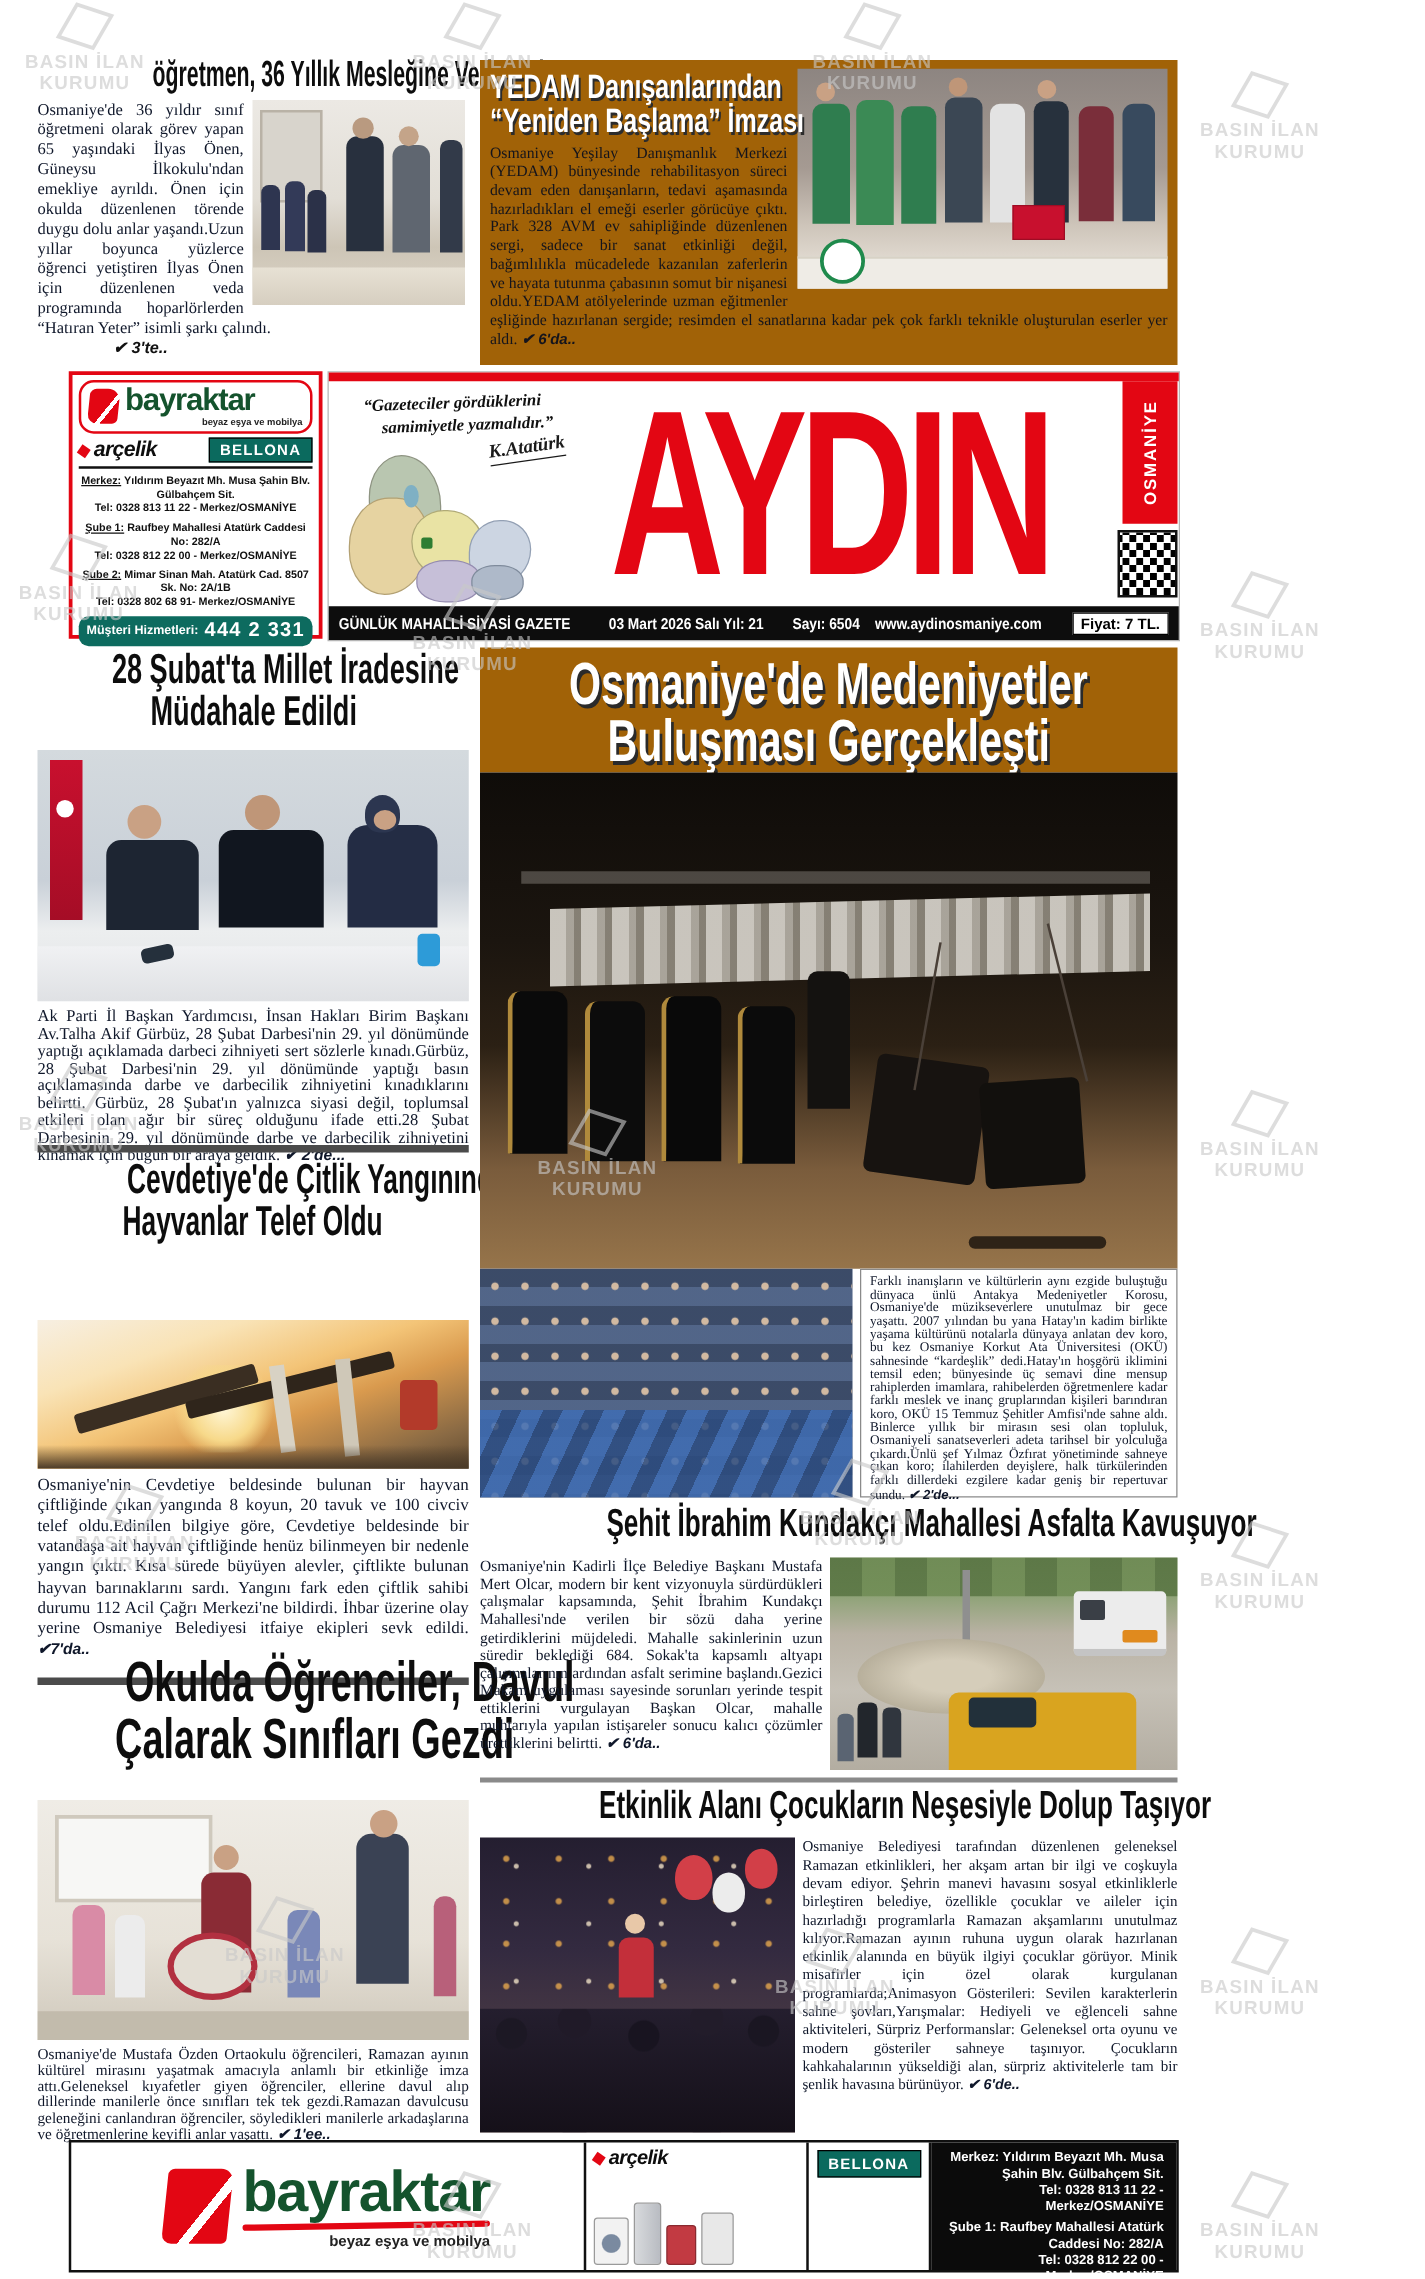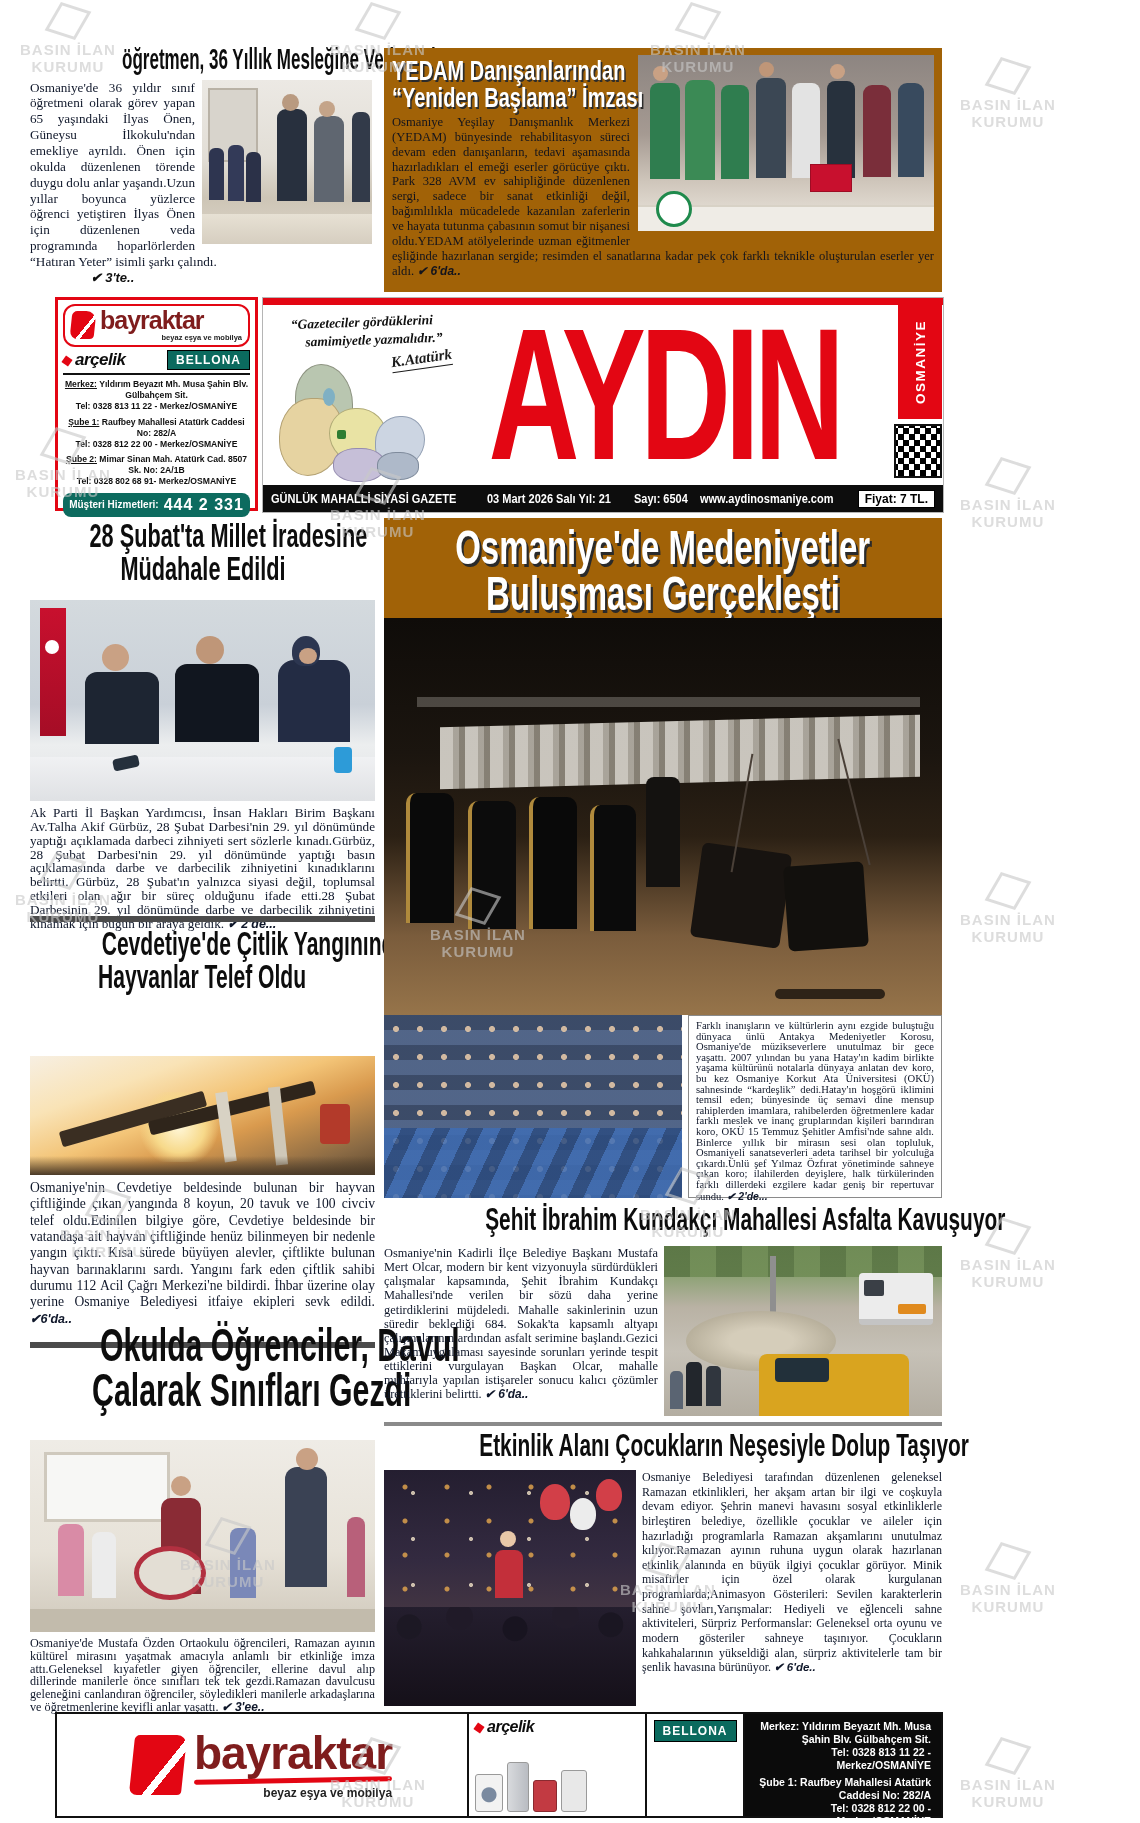--- a/index.html
+++ b/index.html
@@ -32,21 +32,21 @@
   .aydin{color:#e30613;font-weight:bold;white-space:nowrap;}
   .datebar{background:#0d0d0d;color:#fff;display:flex;align-items:center;justify-content:space-between;
            padding:0 8px;font-weight:bold;}
   .datebar .it{display:inline-block;transform:scaleX(0.88);transform-origin:left center;white-space:nowrap;font-size:12.5px;}
   .pricebox{background:#fff;color:#000;border:1px solid #000;padding:1px 6px;font-size:12px;font-weight:bold;transform:none;}
   
   .topad{border:3px solid #e30613;background:#fff;padding:4px 5px;box-sizing:border-box;}
   .bk-logo-row{border:2px solid #e30613;border-radius:12px;padding:2px 6px 3px 6px;display:flex;align-items:center;gap:5px;}
   .bk-flag{background:linear-gradient(125deg,#e30613 0 58%,#ffffff 58% 68%,#e30613 68% 100%);
            border-radius:5px 10px 4px 8px;transform:skewX(-6deg);}
-  .bk-name{font-weight:bold;color:#7f1d1d;letter-spacing:-1px;}
+  .bk-name{font-weight:bold;color:#14532d;letter-spacing:-1px;}
   .bk-tag{font-weight:bold;color:#222;text-align:right;}
   .arc{font-weight:bold;font-style:italic;letter-spacing:-0.5px;color:#0d0d0d;}
   .arc::before{content:"";display:inline-block;width:8px;height:8px;background:#e30613;transform:rotate(35deg);margin-right:4px;}
   .bellona{background:#0b6a5e;color:#fff;border:1px solid #000;font-weight:bold;text-align:center;letter-spacing:1px;}
   .addr{font-size:8.6px;font-weight:bold;text-align:center;line-height:1.3;color:#101010;}
   .addr .lbl{text-decoration:underline;}
   .svcbar{background:#0d6b5f;border-radius:8px;color:#fff;display:flex;align-items:center;justify-content:center;gap:5px;}
   .botad{border:2px solid #101010;background:#fff;display:flex;box-sizing:border-box;}
   .botad-right{background:#0b0b0b;color:#fff;text-align:right;padding:6px 10px 4px 6px;box-sizing:border-box;}
   .botad-right .a1{font-size:10.5px;font-weight:bold;line-height:1.25;}
@@ -222,21 +222,21 @@
       <i style="left:30%;top:30%;width:90px;height:70px;background:radial-gradient(circle,#fff7d8 0%,#f7d98a 45%,transparent 70%);"></i>
       <i style="left:8%;top:46%;width:150px;height:16px;background:#3a2e22;transform:rotate(-16deg);border-radius:3px;"></i>
       <i style="left:34%;top:38%;width:170px;height:14px;background:#2f251b;transform:rotate(-14deg);border-radius:3px;"></i>
       <i style="left:55%;top:30%;width:12px;height:70px;background:#d8d2c4;transform:rotate(-8deg);"></i>
       <i style="left:70%;top:26%;width:12px;height:78px;background:#cfc8b8;transform:rotate(-6deg);"></i>
       <i style="left:84%;top:40%;width:30px;height:40px;background:#b33a2a;border-radius:4px;"></i>
       <i style="left:0;bottom:0;width:100%;height:16%;background:linear-gradient(180deg,transparent,#4a3a28);"></i>
     </div>
     <p class="abs body-txt ind" style="left:30px;top:1180px;width:345px;margin:0;font-size:13.6px;line-height:1.2;">
       <span>Osmaniye'nin Cevdetiye beldesinde bulunan bir hayvan çiftliğinde çıkan yangında 8 koyun, 20 tavuk ve 100 civciv telef oldu.Edinilen bilgiye göre, Cevdetiye beldesinde bir vatandaşa ait hayvan çiftliğinde henüz bilinmeyen bir nedenle yangın çıktı. Kısa sürede büyüyen alevler, çiftlikte bulunan hayvan barınaklarını sardı. Yangını fark eden çiftlik sahibi durumu 112 Acil Çağrı Merkezi'ne bildirdi. İhbar üzerine olay yerine Osmaniye Belediyesi itfaiye ekipleri sevk edildi.</span>
-      <span class="more" style="font-size:12.5px;">✔6'da..</span>
+      <span class="more" style="font-size:12.5px;">✔7'da..</span>
     </p>
   </section>
 
   <div class="abs divider" style="left:30px;top:1342px;width:345px;height:6px;"></div>
 
   <section>
     <div class="abs hl cond" style="left:30px;top:1324px;width:345px;font-size:42px;">
       <span class="ln"><span style="--sx:0.72;">Okulda Öğrenciler, Davul</span></span>
       <span class="ln"><span style="--sx:0.72;">Çalarak Sınıfları Gezdi</span></span>
     </div>
@@ -249,21 +249,21 @@
       <i style="left:41%;top:19%;width:20px;height:20px;background:#c9a184;border-radius:50%;"></i>
       <i style="left:30%;top:55%;width:62px;height:44px;background:#e3ded4;border:5px solid #b23040;border-radius:50%;"></i>
       <i style="left:8%;top:44%;width:26px;height:72px;background:#d98ba6;border-radius:8px 8px 0 0;"></i>
       <i style="left:18%;top:48%;width:24px;height:66px;background:#ececec;border-radius:8px 8px 0 0;"></i>
       <i style="left:58%;top:46%;width:26px;height:70px;background:#7a88b8;border-radius:8px 8px 0 0;"></i>
       <i style="left:92%;top:40%;width:18px;height:80px;background:#b8607a;border-radius:8px 8px 0 0;"></i>
       <i style="left:0;bottom:0;width:100%;height:12%;background:#c2bbac;"></i>
     </div>
     <p class="abs body-txt ind" style="left:30px;top:1637px;width:345px;margin:0;font-size:12.2px;line-height:1.05;">
       <span>Osmaniye'de Mustafa Özden Ortaokulu öğrencileri, Ramazan ayının kültürel mirasını yaşatmak amacıyla anlamlı bir etkinliğe imza attı.Geleneksel kıyafetler giyen öğrenciler, ellerine davul alıp dillerinde manilerle önce sınıfları tek tek gezdi.Ramazan davulcusu geleneğini canlandıran öğrenciler, söyledikleri manilerle arkadaşlarına ve öğretmenlerine keyifli anlar yaşattı.</span>
-      <span class="more" style="font-size:12px;">✔ 3'ee..</span>
+      <span class="more" style="font-size:12px;">✔ 1'ee..</span>
     </p>
   </section>
 
   <section>
     <div class="abs graybox" style="left:384px;top:518px;width:558px;height:100px;display:flex;align-items:flex-end;justify-content:center;">
       <div class="hl cond wh-hl" style="font-size:44px;text-shadow:3px 3px 0 #2a2a2a;">
         <span class="ln"><span style="--sx:0.75;">Osmaniye'de Medeniyetler</span></span>
         <span class="ln"><span style="--sx:0.75;">Buluşması Gerçekleşti</span></span>
       </div>
     </div>

